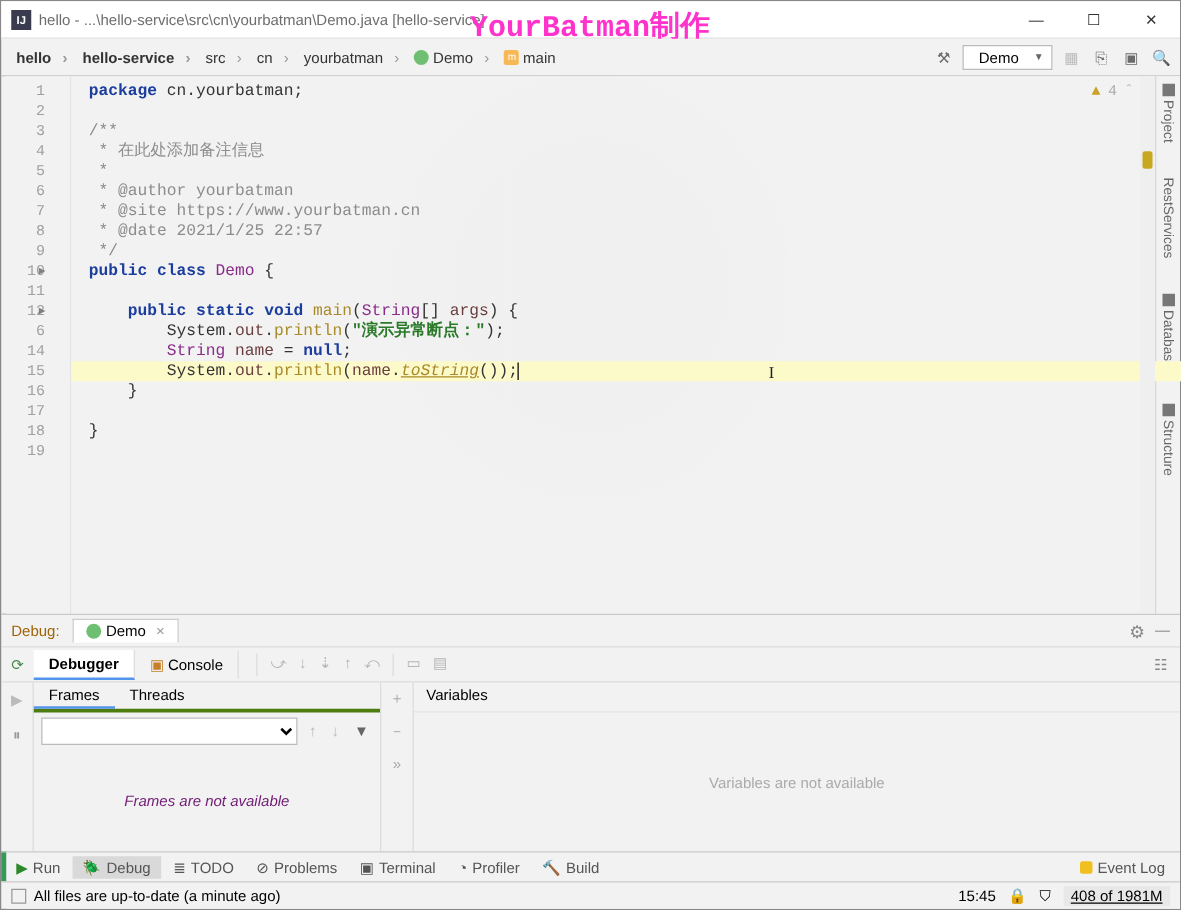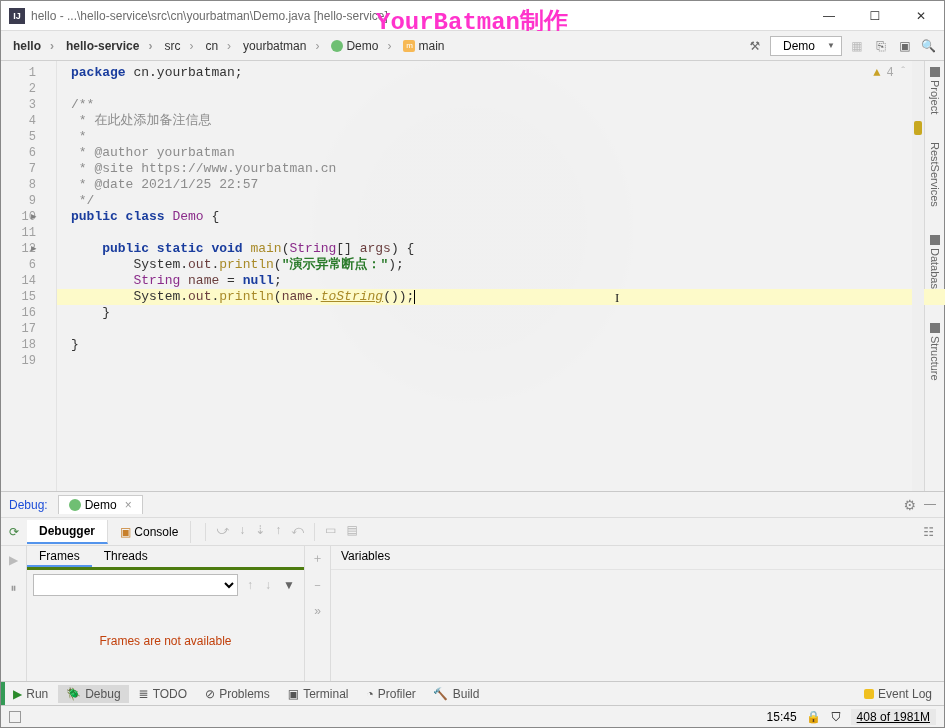--- a/index.html
+++ b/index.html
@@ -51,41 +51,41 @@
 .warn-tri{color:#c9a227;}
 .scrollbar-v{position:absolute; right:0; top:0; bottom:0; width:12px; background:#efefef;}
 .scrollbar-v .thumb{position:absolute; top:60px; width:8px; left:2px; height:14px; background:#c8a820; border-radius:2px;}
 
 .right-rail{width:20px; background:#f2f2f2; border-left:1px solid #d8d8d8; display:flex; flex-direction:column; align-items:center; padding-top:6px; gap:28px;}
 .rail-item{writing-mode:vertical-rl; font-size:11px; color:#666; display:flex; align-items:center; gap:3px;}
 .rail-ico{width:10px;height:10px;background:#777;}
 
 .debug-panel{height:190px; border-top:1px solid #c9c9c9; background:#f2f2f2; display:flex; flex-direction:column;}
 .dbg-hdr{height:26px; display:flex; align-items:center; padding:0 8px; border-bottom:1px solid #dcdcdc;}
-.dbg-hdr .lbl{color:#1d4ed8; margin-right:10px;}
+.dbg-hdr .lbl{color:#a16207; margin-right:10px;}
 .dbg-tab{background:#fff; border:1px solid #ccc; border-bottom:none; padding:2px 10px; display:flex; align-items:center; gap:4px;}
 .dbg-hdr-right{margin-left:auto; display:flex; gap:8px; color:#888;}
 .gear{font-size:14px;}
 .dbg-tools{height:28px; display:flex; align-items:center; border-bottom:1px solid #dcdcdc;}
 .dbg-left-col{width:26px; display:flex; flex-direction:column; align-items:center; border-right:1px solid #dcdcdc;}
 .dbg-left-col .tb{height:28px;display:flex;align-items:center;justify-content:center;color:#999;}
 .dbg-tabs2{display:flex; align-items:center; gap:0;}
 .tab2{padding:4px 12px; border-right:1px solid #dcdcdc;}
 .tab2.active{background:#fff; border-bottom:2px solid #5394ec; font-weight:600;}
 .step-icons{margin-left:14px; display:flex; gap:10px; color:#b5b5b5;}
 .step-icons .sep{width:1px;height:18px;background:#dcdcdc;}
 .dbg-body{flex:1; display:flex;}
 .frames-pane{flex:0 0 278px; display:flex; flex-direction:column; border-right:1px solid #dcdcdc;}
 .sub-hdr{height:24px; display:flex; border-bottom:3px solid #4d7c0f;}
 .sub-tab{padding:3px 12px;}
 .sub-tab.active{border-bottom:2px solid #5394ec;}
 .frames-ctrl{height:30px; display:flex; align-items:center; padding:0 6px; gap:6px;}
 .frames-ctrl select{flex:1; height:22px; border:1px solid #bbb; background:#fff;}
 .ctrl-ico{color:#bbb; padding:0 3px;}
-.frames-empty{flex:1; display:flex; align-items:center; justify-content:center; color:#c2410c; text-align:right;}
+.frames-empty{flex:1; display:flex; align-items:center; justify-content:center; color:#701a75; font-style:italic;text-align:right;}
 .vars-pane{flex:1; display:flex;}
 .vars-left{width:26px; border-right:1px solid #dcdcdc; display:flex; flex-direction:column; align-items:center; padding-top:4px; gap:10px; color:#aaa;}
 .vars-main{flex:1; display:flex; flex-direction:column;}
 .vars-hdr{height:24px; padding:3px 10px; border-bottom:1px solid #e3e3e3;}
 .vars-empty{flex:1; display:flex; align-items:center; justify-content:center; color:#aaa;}
 
 .bottom-tabs{height:24px; border-top:1px solid #c9c9c9; display:flex; align-items:center; padding:0 4px; gap:2px;}
 .btab{padding:2px 8px; display:flex; align-items:center; gap:4px; color:#555;}
 .btab.active{background:#d9d9d9;}
 .btab .tri-r{color:#2a8a2a;}
@@ -270,20 +270,21 @@
         <div class="frames-empty">Frames are not available</div>
       </div>
       <div class="vars-pane">
         <div class="vars-left">
           <span>＋</span>
           <span>－</span>
           <span>»</span>
         </div>
         <div class="vars-main">
           <div class="vars-hdr">Variables</div>
+          <div class="vars-empty">Variables are not available</div>
         </div>
       </div>
     </div>
   </div>
 
   <div class="bottom-tabs z1">
     <div class="btab">
         <span class="tri-r">▶</span>
         <span>Run</span>
       </div>
@@ -312,20 +313,21 @@
         <span>Build</span>
       </div>
     <div class="ev-log btab">
         <span class="ev-dot"></span>
         <span>Event Log</span>
       </div>
   </div>
 
   <div class="statusbar z1">
     <span class="sb-ico"></span>
+    <span>All files are up-to-date (a minute ago)</span>
     <div class="sb-right">
       <span>15:45</span>
       <span class="lock">🔒</span>
       <span>⛉</span>
       <span class="mem">408 of 1981M</span>
     </div>
   </div>
 </div>
 
 </body></html>

